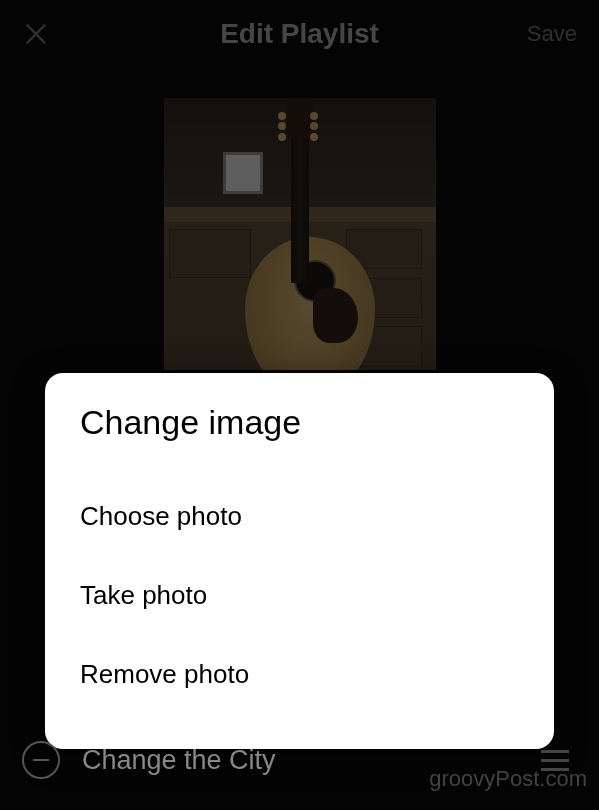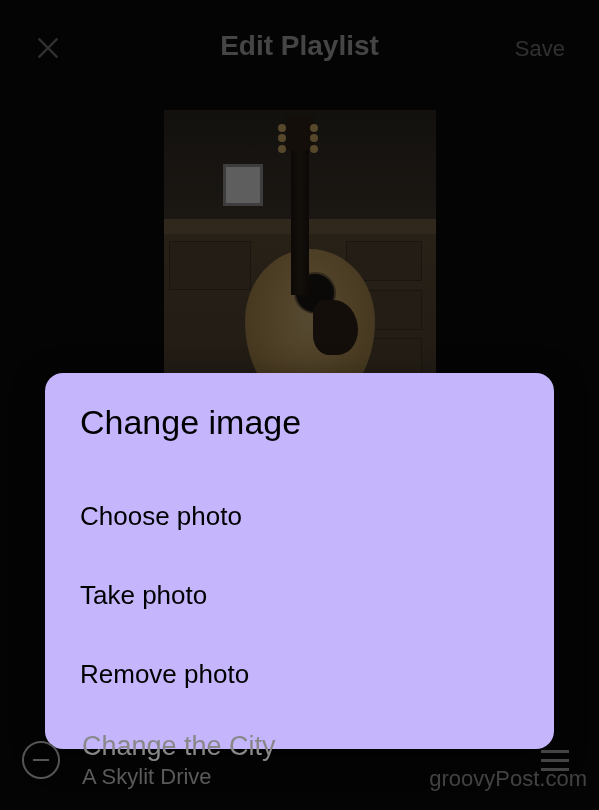--- a/index.html
+++ b/index.html
@@ -12,25 +12,24 @@
     body {
       width: 599px;
       height: 810px;
       background: #0a0a0a;
       position: relative;
       overflow: hidden;
     }
     
     .header {
       display: flex;
-      align-items: flex-end;
+      align-items: center;
       justify-content: space-between;
-      padding: 18px 34px;
+      padding: 18px 22px;
       height: 68px;
-      margin-top: 12px;
     }
     
     .close-btn {
       color: #6a6a6a;
       cursor: pointer;
       display: flex;
       align-items: center;
       justify-content: center;
     }
     
@@ -189,21 +188,21 @@
       height: 100%;
       background: rgba(0,0,0,0.55);
       pointer-events: none;
     }
     
     .modal {
       position: absolute;
       top: 373px;
       left: 45px;
       right: 45px;
-      background: #c4b5fd;
+      background: #ffffff;
       border-radius: 18px;
       padding: 30px 35px 35px 35px;
       box-shadow: 0 8px 30px rgba(0,0,0,0.5);
     }
     
     .modal-title {
       font-size: 34px;
       font-weight: 400;
       color: #000;
       margin-bottom: 35px;
@@ -336,21 +335,20 @@
   <div class="modal-option">Take photo</div>
   <div class="modal-option">Remove photo</div>
 </div>
 
 <div class="track-row">
   <div class="remove-btn">
     <span></span>
   </div>
   <div class="track-info">
     <div class="track-title">Change the City</div>
-    <div class="track-artist">A Skylit Drive</div>
   </div>
   <div class="drag-handle">
     <span></span>
     <span></span>
     <span></span>
   </div>
 </div>
 
 <div class="watermark">groovyPost.com</div>
 

